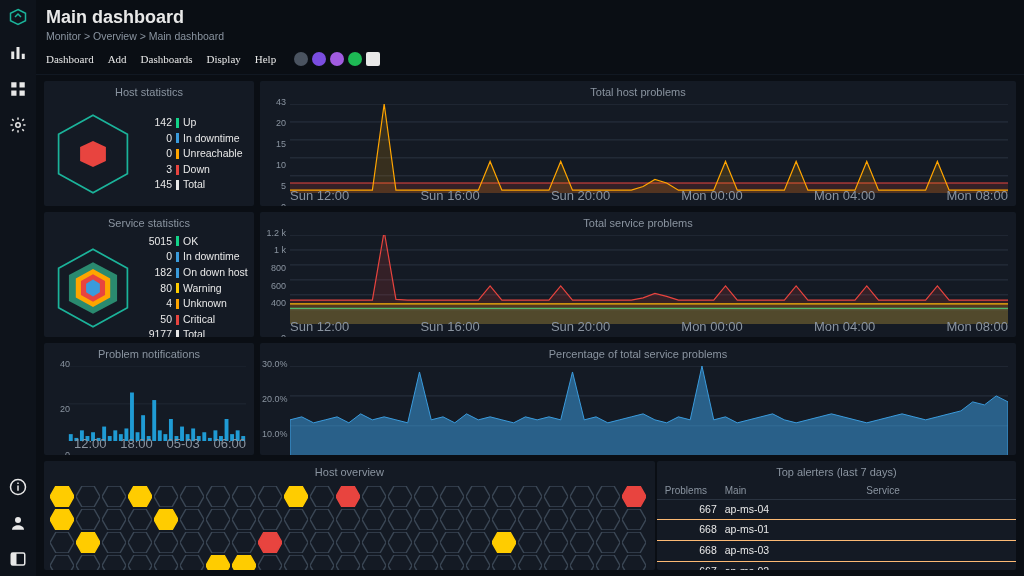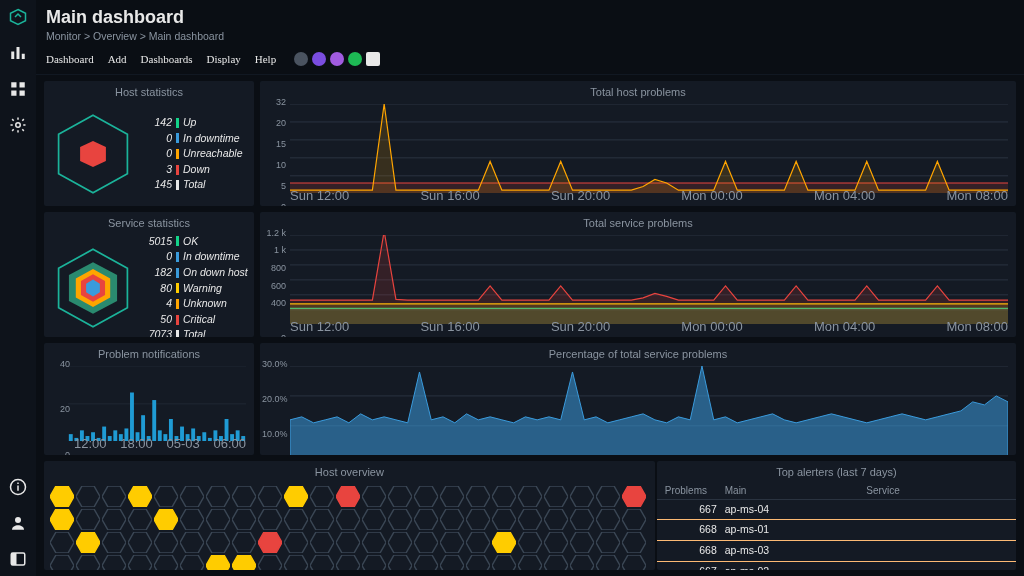--- a/index.html
+++ b/index.html
@@ -38,21 +38,21 @@
   .title { font-size: 18px; font-weight: 600; }
   .breadcrumb { color: var(--text-dim); font-size: 10.5px; margin-top:1px; }
   .menu-row { display:flex; align-items:center; gap: 14px; padding: 6px 10px 8px 10px; font-size: 11px; border-bottom:1px solid #111822;}
   .menu-item { cursor:pointer;font-family:Liberation Serif, serif; }
   .icon-strip { display:flex; gap:4px; margin-left:4px; }
   .icon-strip span { width:14px; height:14px; border-radius:50%; display:inline-block; }
   .content { flex:1; padding: 6px 8px; display:grid; grid-template-columns: 210px 1fr; grid-template-rows: 125px 125px 112px 1fr; gap:6px; overflow:hidden;}
   .panel { background: var(--panel); border-radius:2px; display:flex; flex-direction:column; overflow:hidden; }
   .panel-title { text-align:center; font-size:11px; color:var(--text-dim); padding:4px 0 2px 0; }
   
-  .stats-body { flex:1; display:flex; align-items:center; gap:6px; padding:2px 6px;font-style:italic; }
+  .stats-body { flex:1; display:flex; align-items:center; gap:6px; padding:2px 6px; }
   .hex-wrap { width:86px; height:86px; position:relative; flex-shrink:0; }
   .stat-list { display:flex; flex-direction:column; gap:2px; font-size:10.5px; }
   .stat-row { display:flex; align-items:center; gap:4px; }
   .stat-val { width:30px; text-align:right; }
   .stat-bar { width:3px; height:10px; display:inline-block; }
   
   .graph { flex:1; position:relative; padding: 2px 8px 14px 30px; }
   .graph svg { width:100%; height:100%; display:block; }
   .ylab { position:absolute; left:2px; font-size:9px; color:var(--text-dim); text-align:right; width:24px; }
   .xlab-row { position:absolute; left:30px; right:8px; bottom:2px; display:flex; justify-content:space-between; font-size:13px; color:var(--text-dim);margin-top:28px; }
@@ -199,21 +199,21 @@
             <path d="M0 79.2 L11.80327868852459 79.2 L23.60655737704918 79.2 L35.40983606557377 79.2 L47.21311475409836 79.2 L59.01639344262295 79.2 L70.81967213114754 79.2 L82.62295081967213 79.2 L94.42622950819673 79.2 L106.22950819672131 79.2 L118.0327868852459 79.2 L129.8360655737705 79.2 L141.63934426229508 79.2 L153.44262295081967 79.2 L165.24590163934425 79.2 L177.04918032786884 79.2 L188.85245901639345 79.2 L200.655737704918 79.2 L212.45901639344262 79.2 L224.2622950819672 79.2 L236.0655737704918 79.2 L247.86885245901638 79.2 L259.672131147541 79.2 L271.4754098360656 79.2 L283.27868852459017 79.2 L295.08196721311475 79.2 L306.88524590163934 79.2 L318.6885245901639 79.2 L330.4918032786885 79.2 L342.2950819672131 79.2 L354.0983606557377 79.2 L365.9016393442623 79.2 L377.7049180327869 79.2 L389.5081967213115 79.2 L401.311475409836 79.2 L413.11475409836066 79.2 L424.91803278688525 79.2 L436.72131147540983 79.2 L448.5245901639344 79.2 L460.32786885245906 79.2 L472.1311475409836 79.2 L483.9344262295082 79.2 L495.73770491803276 79.2 L507.5409836065574 79.2 L519.344262295082 79.2 L531.1475409836066 79.2 L542.9508196721312 79.2 L554.7540983606557 79.2 L566.5573770491803 79.2 L578.360655737705 79.2 L590.1639344262295 79.2 L601.9672131147541 79.2 L613.7704918032787 79.2 L625.5737704918032 79.2 L637.3770491803278 79.2 L649.1803278688525 79.2 L660.983606557377 79.2 L672.7868852459017 79.2 L684.5901639344262 79.2 L696.3934426229508 79.2 L708.1967213114754 79.2 L720 79.2 " fill="none" stroke="#e8443f" stroke-width="1.2"></path>
             <path d="M0 79.2 L11.80327868852459 79.2 L23.60655737704918 79.2 L35.40983606557377 79.2 L47.21311475409836 79.2 L59.01639344262295 79.2 L70.81967213114754 79.2 L82.62295081967213 79.2 L94.42622950819673 79.2 L106.22950819672131 79.2 L118.0327868852459 79.2 L129.8360655737705 79.2 L141.63934426229508 79.2 L153.44262295081967 79.2 L165.24590163934425 79.2 L177.04918032786884 79.2 L188.85245901639345 79.2 L200.655737704918 79.2 L212.45901639344262 79.2 L224.2622950819672 79.2 L236.0655737704918 79.2 L247.86885245901638 79.2 L259.672131147541 79.2 L271.4754098360656 79.2 L283.27868852459017 79.2 L295.08196721311475 79.2 L306.88524590163934 79.2 L318.6885245901639 79.2 L330.4918032786885 79.2 L342.2950819672131 79.2 L354.0983606557377 79.2 L365.9016393442623 79.2 L377.7049180327869 79.2 L389.5081967213115 79.2 L401.311475409836 79.2 L413.11475409836066 79.2 L424.91803278688525 79.2 L436.72131147540983 79.2 L448.5245901639344 79.2 L460.32786885245906 79.2 L472.1311475409836 79.2 L483.9344262295082 79.2 L495.73770491803276 79.2 L507.5409836065574 79.2 L519.344262295082 79.2 L531.1475409836066 79.2 L542.9508196721312 79.2 L554.7540983606557 79.2 L566.5573770491803 79.2 L578.360655737705 79.2 L590.1639344262295 79.2 L601.9672131147541 79.2 L613.7704918032787 79.2 L625.5737704918032 79.2 L637.3770491803278 79.2 L649.1803278688525 79.2 L660.983606557377 79.2 L672.7868852459017 79.2 L684.5901639344262 79.2 L696.3934426229508 79.2 L708.1967213114754 79.2 L720 79.2 L 720 90 L 0 90 Z" fill="#e8443f" fill-opacity="0.15"></path>
             <path d="M0 86.4 L11.80327868852459 86.4 L23.60655737704918 86.4 L35.40983606557377 86.4 L47.21311475409836 86.4 L59.01639344262295 86.4 L70.81967213114754 86.4 L82.62295081967213 86.4 L94.42622950819673 0 L106.22950819672131 86.4 L118.0327868852459 86.4 L129.8360655737705 86.4 L141.63934426229508 86.4 L153.44262295081967 86.4 L165.24590163934425 86.4 L177.04918032786884 86.4 L188.85245901639345 86.4 L200.655737704918 57.6 L212.45901639344262 86.4 L224.2622950819672 86.4 L236.0655737704918 86.4 L247.86885245901638 86.4 L259.672131147541 86.4 L271.4754098360656 57.6 L283.27868852459017 86.4 L295.08196721311475 86.4 L306.88524590163934 86.4 L318.6885245901639 86.4 L330.4918032786885 86.4 L342.2950819672131 86.4 L354.0983606557377 82.8 L365.9016393442623 75.6 L377.7049180327869 79.2 L389.5081967213115 86.4 L401.311475409836 86.4 L413.11475409836066 86.4 L424.91803278688525 86.4 L436.72131147540983 57.6 L448.5245901639344 86.4 L460.32786885245906 86.4 L472.1311475409836 86.4 L483.9344262295082 86.4 L495.73770491803276 86.4 L507.5409836065574 57.6 L519.344262295082 86.4 L531.1475409836066 86.4 L542.9508196721312 86.4 L554.7540983606557 86.4 L566.5573770491803 86.4 L578.360655737705 57.6 L590.1639344262295 86.4 L601.9672131147541 86.4 L613.7704918032787 86.4 L625.5737704918032 86.4 L637.3770491803278 86.4 L649.1803278688525 57.6 L660.983606557377 86.4 L672.7868852459017 86.4 L684.5901639344262 86.4 L696.3934426229508 86.4 L708.1967213114754 86.4 L720 86.4 " fill="none" stroke="#ffa500" stroke-width="1.2"></path>
             <path d="M0 86.4 L11.80327868852459 86.4 L23.60655737704918 86.4 L35.40983606557377 86.4 L47.21311475409836 86.4 L59.01639344262295 86.4 L70.81967213114754 86.4 L82.62295081967213 86.4 L94.42622950819673 0 L106.22950819672131 86.4 L118.0327868852459 86.4 L129.8360655737705 86.4 L141.63934426229508 86.4 L153.44262295081967 86.4 L165.24590163934425 86.4 L177.04918032786884 86.4 L188.85245901639345 86.4 L200.655737704918 57.6 L212.45901639344262 86.4 L224.2622950819672 86.4 L236.0655737704918 86.4 L247.86885245901638 86.4 L259.672131147541 86.4 L271.4754098360656 57.6 L283.27868852459017 86.4 L295.08196721311475 86.4 L306.88524590163934 86.4 L318.6885245901639 86.4 L330.4918032786885 86.4 L342.2950819672131 86.4 L354.0983606557377 82.8 L365.9016393442623 75.6 L377.7049180327869 79.2 L389.5081967213115 86.4 L401.311475409836 86.4 L413.11475409836066 86.4 L424.91803278688525 86.4 L436.72131147540983 57.6 L448.5245901639344 86.4 L460.32786885245906 86.4 L472.1311475409836 86.4 L483.9344262295082 86.4 L495.73770491803276 86.4 L507.5409836065574 57.6 L519.344262295082 86.4 L531.1475409836066 86.4 L542.9508196721312 86.4 L554.7540983606557 86.4 L566.5573770491803 86.4 L578.360655737705 57.6 L590.1639344262295 86.4 L601.9672131147541 86.4 L613.7704918032787 86.4 L625.5737704918032 86.4 L637.3770491803278 86.4 L649.1803278688525 57.6 L660.983606557377 86.4 L672.7868852459017 86.4 L684.5901639344262 86.4 L696.3934426229508 86.4 L708.1967213114754 86.4 L720 86.4 L 720 90 L 0 90 Z" fill="#ffa500" fill-opacity="0.15"></path>
           </svg>
           <div class="ylab" style="top: calc(100% - 5px);">0</div>
           <div class="ylab" style="top: calc(80% - 5px);">5</div>
           <div class="ylab" style="top: calc(60% - 5px);">10</div>
           <div class="ylab" style="top: calc(40% - 5px);">15</div>
           <div class="ylab" style="top: calc(20% - 5px);">20</div>
-          <div class="ylab" style="top: calc(0% - 5px);">32</div>
+          <div class="ylab" style="top: calc(0% - 5px);">43</div>
           <div class="xlab-row">
             <span>Sun 12:00</span>
             <span>Sun 16:00</span>
             <span>Sun 20:00</span>
             <span>Mon 00:00</span>
             <span>Mon 04:00</span>
             <span>Mon 08:00</span>
           </div>
         </div>
     </div>
@@ -255,21 +255,21 @@
               <span class="stat-val">4</span>
       <span class="stat-bar" style="background:#ffa500"></span>
       <span>Unknown</span>
             </div>
             <div class="stat-row">
               <span class="stat-val">50</span>
       <span class="stat-bar" style="background:#e8443f"></span>
       <span>Critical</span>
             </div>
             <div class="stat-row">
-              <span class="stat-val">7073</span>
+              <span class="stat-val">9177</span>
       <span class="stat-bar" style="background:#e8e8e8"></span>
       <span>Total</span>
             </div>
           </div>
       </div>
     </div>
 
     <div class="panel">
       <div class="panel-title">Total service problems</div>
       <div class="graph">

